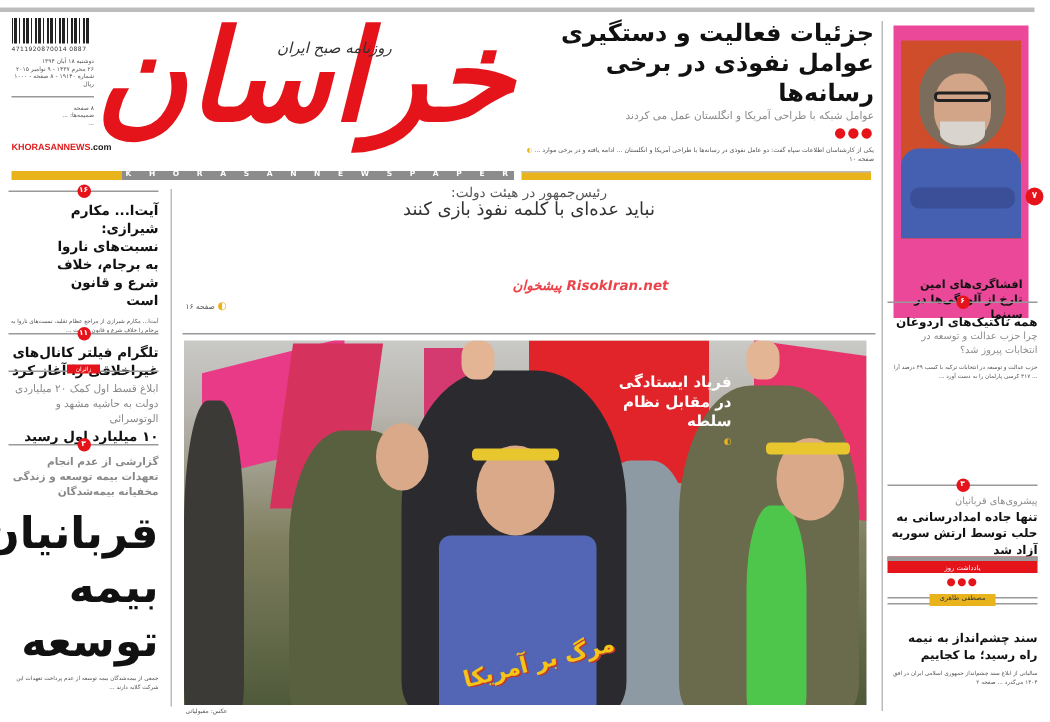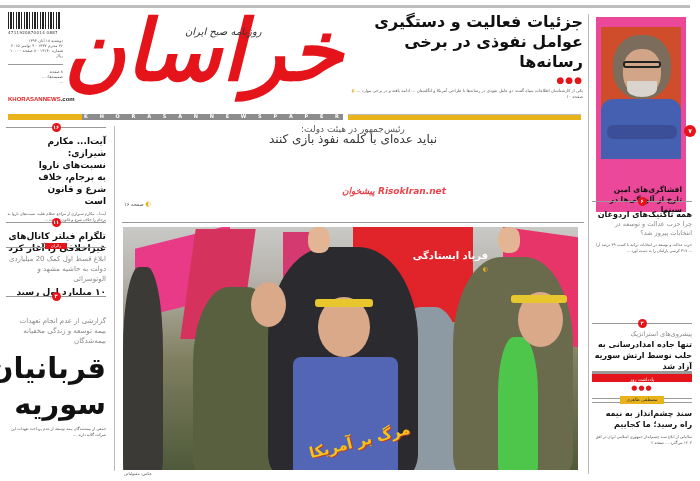--- a/index.html
+++ b/index.html
@@ -155,20 +155,21 @@
       <span>E</span>
       <span>R</span>
   </div>
 </div>
 
 <div class="top-story">
   <h1>
     <div>جزئیات فعالیت و دستگیری</div>
     <div>عوامل نفوذی در برخی رسانه‌ها</div>
   </h1>
+  <div class="kicker-sub">عوامل شبکه با طراحی آمریکا و انگلستان عمل می کردند</div>
   <div class="dots">●●●</div>
   <div class="body">
     <span>یکی از کارشناسان اطلاعات سپاه گفت: دو عامل نفوذی در رسانه‌ها با طراحی آمریکا و انگلستان ... ادامه یافته و در برخی موارد ...</span>
     <span class="moon" style="color:#e9b31c">◐</span>
     <span>صفحه ۱۰</span>
   </div>
 </div>
 <div class="goldbar"></div>
 
 <div class="vrule" style="left:588px; top:14px; height:460px;"></div>
@@ -198,20 +199,21 @@
   <div class="face fc3"></div>
   <div class="face fc1"></div>
   <div class="face fc2"></div>
   <div class="band b1"></div>
   <div class="band b2"></div>
   <div class="fist fi1"></div>
   <div class="fist fi2"></div>
   <div class="amrika">مرگ بر آمریکا</div>
   <div class="photo-caption">
     <div>فریاد ایستادگی</div>
+    <div>در مقابل نظام سلطه</div>
     <div class="moon">◐</div>
   </div>
 </div>
 <div class="credit">عکس: مقبولیاتی</div>
 
 <div class="lcol" style="top:123px;">
   <div class="hrbadge">
       <span class="badge">۱۶</span>
     </div>
   <div class="l-title" style="margin-top:3px;margin-left:24px;">آیت‌ا... مکارم شیرازی: نسبت‌های ناروا به برجام، خلاف شرع و قانون است</div>
@@ -220,31 +222,32 @@
 <div class="lcol" style="top:218px;">
   <div class="hrbadge">
       <span class="badge">۱۱</span>
     </div>
   <div class="l-title" style="margin-top:3px;">تلگرام فیلتر کانال‌های غیراخلاقی را آغاز کرد</div>
 </div>
 <div class="lcol" style="top:243px;">
   <div class="hrbadge">
       <span class="redtag" style="position:relative;">زائران</span>
     </div>
-  <div class="l-grey" style="margin-top:2px;">ابلاغ قسط اول کمک 20 میلیاردی دولت به حاشیه مشهد و الوتوسرائی</div>
+  <div class="l-grey" style="margin-top:2px;">ابلاغ قسط اول کمک ۲۰ میلیاردی دولت به حاشیه مشهد و الوتوسرائی</div>
   <div class="l-title" style="margin-top:2px;">۱۰ میلیارد اول رسید</div>
 </div>
 <div class="lcol" style="top:292px;">
   <div class="hrbadge">
       <span class="badge">۳</span>
     </div>
-  <div class="l-grey" style="margin-top:15px;">گزارشی از عدم انجام تعهدات بیمه توسعه و زندگی مخفیانه بیمه‌شدگان</div>
+  <div class="l-grey" style="margin-top:2px;font-weight:bold;">گزارشی از عدم انجام تعهدات بیمه توسعه و زندگی مخفیانه بیمه‌شدگان</div>
   <div class="big" style="margin-top:4px;">
     <div>قربانیان</div>
-    <div>سوریه</div>
+    <div>بیمه</div>
+    <div>توسعه</div>
   </div>
   <div class="l-body">جمعی از بیمه‌شدگان بیمه توسعه از عدم پرداخت تعهدات این شرکت گلایه دارند ...</div>
 </div>
 
 <div class="portrait-box">
   <div class="portrait">
     <div class="hair"></div>
       <div class="shirt"></div>
       <div class="pface"></div>
       <div class="beard"></div>
@@ -260,24 +263,24 @@
       <span class="badge">۶</span>
     </div>
   <div class="r-title" style="margin-top:3px;">همه تاکتیک‌های اردوغان</div>
   <div class="r-grey">چرا حزب عدالت و توسعه در انتخابات پیروز شد؟</div>
   <div class="r-body">حزب عدالت و توسعه در انتخابات ترکیه با کسب ۴۹ درصد آرا ... ۳۱۷ کرسی پارلمان را به دست آورد ...</div>
 </div>
 <div class="rcol" style="top:319px;">
   <div class="hrbadge">
       <span class="badge">۳</span>
     </div>
-  <div class="r-grey" style="margin-top:2px;">پیشروی‌های استراتژیک</div>
+  <div class="r-grey" style="margin-top:2px;">پیشروی‌های قربانیان</div>
   <div class="r-title">تنها جاده امدادرسانی به حلب توسط ارتش سوریه آزاد شد</div>
 </div>
 <div class="rcol" style="top:371px;">
   <div class="redbox">یادداشت روز</div>
   <div class="dots" style="text-align:center; font-size:7px; margin-top:2px;">●●●</div>
   <div class="goldtag">
       <span>مصطفی طاهری</span>
     </div>
-  <div class="r-title" style="margin-top:4px;">سند چشم‌انداز به نیمه راه رسید؛ ما کجاییم</div>
+  <div class="r-title" style="margin-top:16px;">سند چشم‌انداز به نیمه راه رسید؛ ما کجاییم</div>
   <div class="r-body">سالیانی از ابلاغ سند چشم‌انداز جمهوری اسلامی ایران در افق ۱۴۰۴ می‌گذرد ... صفحه ۲</div>
 </div>
 
 </body></html>

